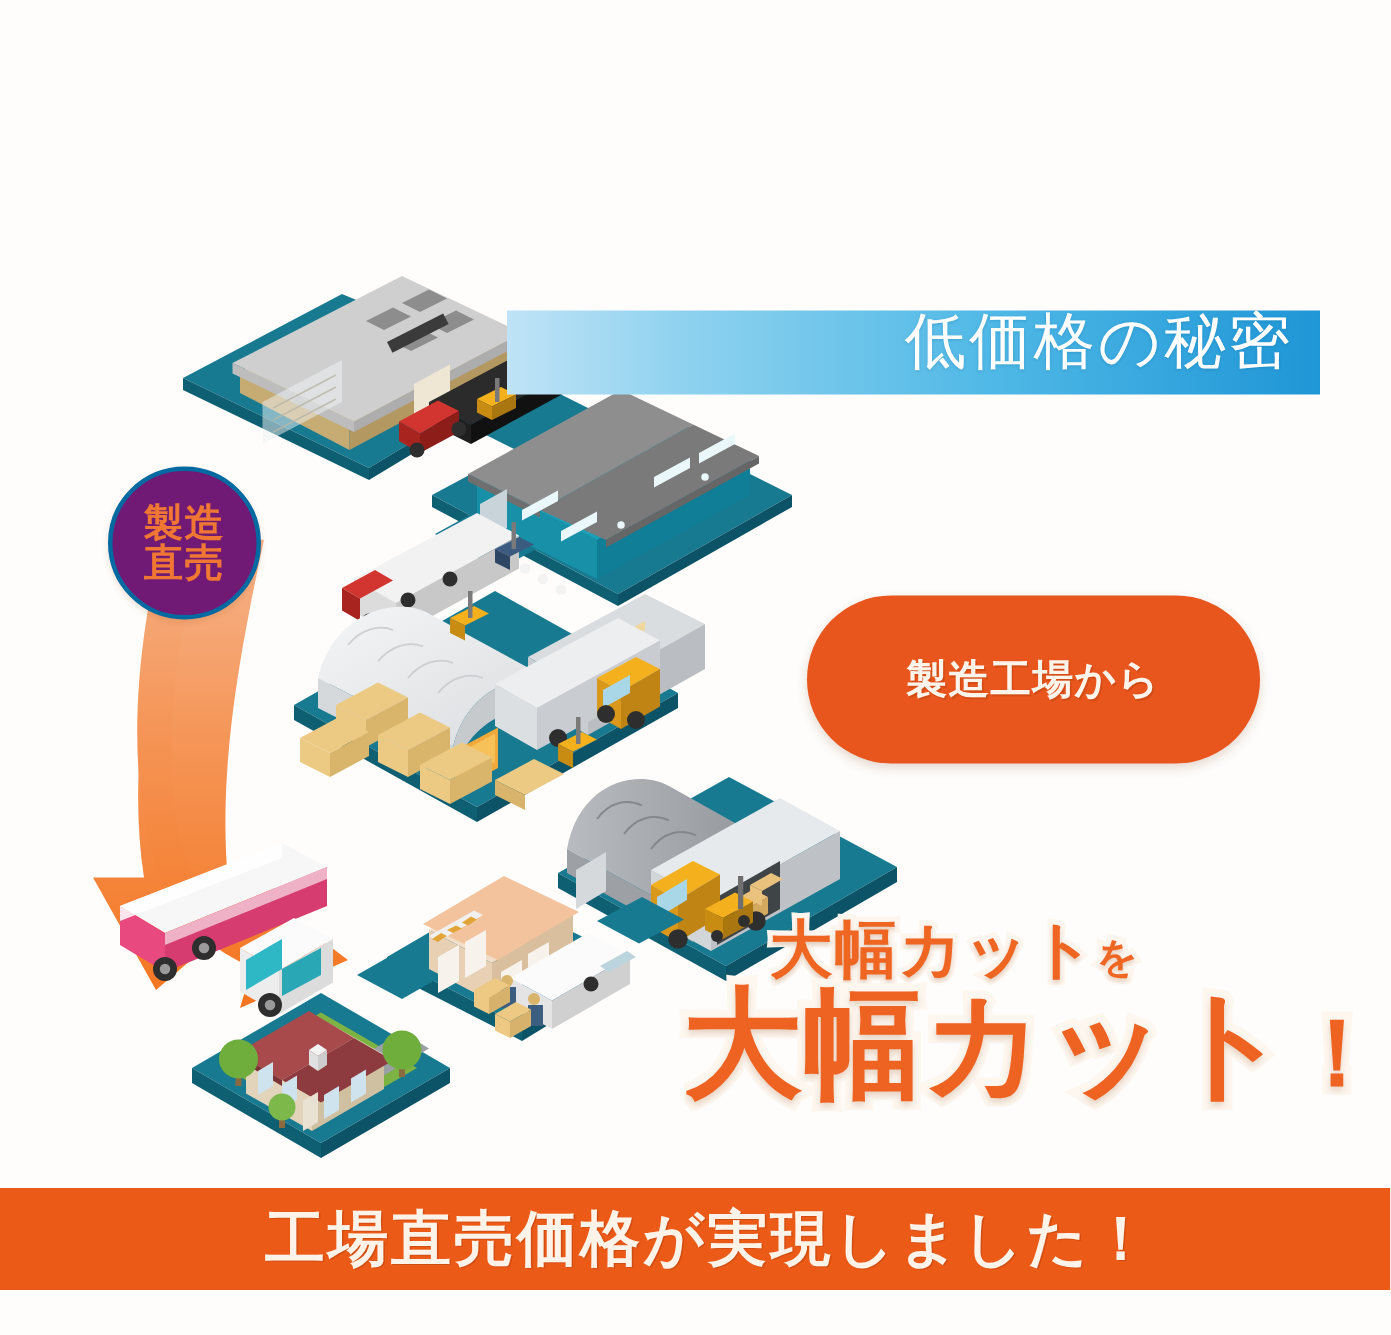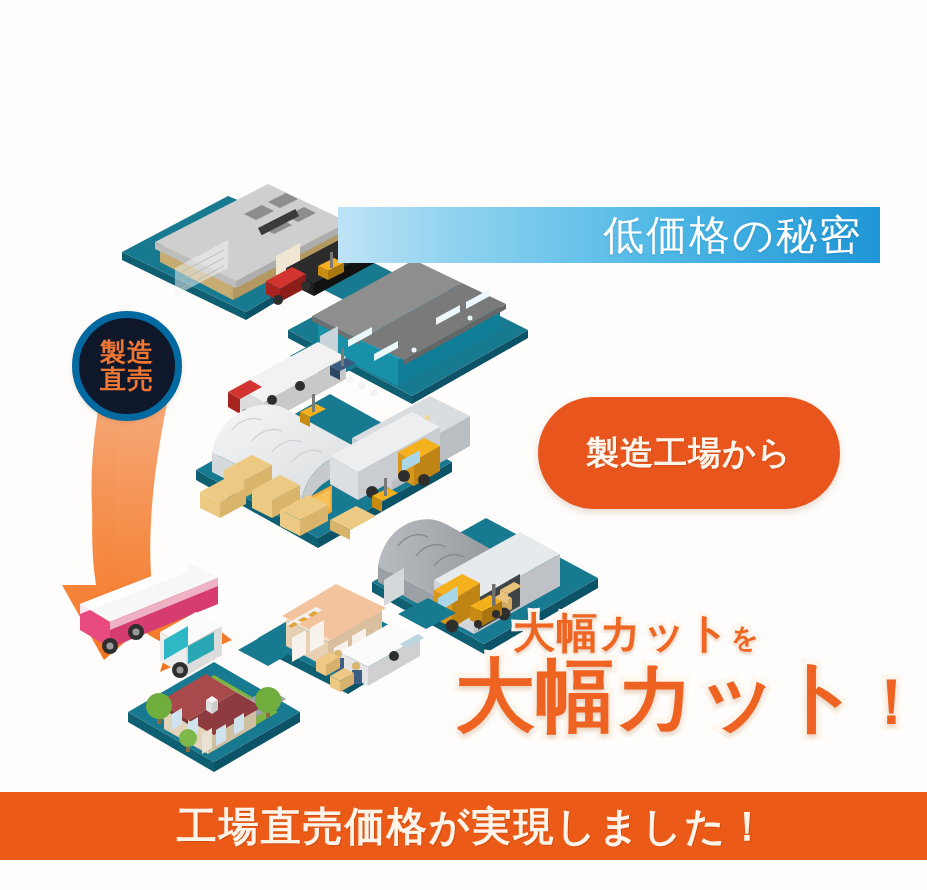--- a/index.html
+++ b/index.html
@@ -8,38 +8,38 @@
     background:#fdfcfa;
     font-family:"Liberation Sans","DejaVu Sans",sans-serif;
     position:relative;
   }
   #stage{position:absolute;inset:0;width:927px;height:890px;overflow:hidden;background:#fefdfb;}
 
   
   .blue-banner{
     position:absolute;left:338px;top:207px;width:542px;height:56px;
     background:linear-gradient(90deg,#bfe3f6 0%,#8ed2ef 22%,#4fb8e6 60%,#1f96d6 100%);
-    display:flex;align-items:center;justify-content:flex-end;
+    display:flex;justify-content:flex-end;
     box-sizing:border-box;padding-right:18px;
   }
   .blue-banner .txt{
     color:#ffffff;font-size:41px;letter-spacing:2px;font-weight:400;
     text-shadow:0 1px 2px rgba(0,90,140,.25);
     white-space:nowrap;line-height:1;
   }
 
   
   .orange-pill{
     position:absolute;left:538px;top:397px;width:302px;height:112px;
     background:#e8551d;border-radius:56px;
     display:flex;flex-direction:column;align-items:center;justify-content:center;
     box-shadow:0 3px 7px rgba(120,50,10,.18);
   }
   .orange-pill .line{
-    color:#fdf4ec;font-size:33px;font-weight:bold;letter-spacing:1px;line-height:1.12;
+    color:#fdf4ec;font-size:27px;font-weight:bold;letter-spacing:1px;line-height:1.12;
     white-space:nowrap;text-shadow:1px 1px 0 rgba(170,60,10,.35);
   }
 
   
   .cut-block{position:absolute;left:455px;top:612px;width:460px;height:160px;}
   .cut-small{
     position:absolute;left:58px;top:0;font-size:42px;font-weight:bold;color:#ef6622;
     letter-spacing:1px;white-space:nowrap;line-height:1;
     -webkit-text-stroke:7px #fdf6ef;paint-order:stroke fill;
     text-shadow:0 2px 3px rgba(150,80,30,.25);
@@ -59,21 +59,21 @@
     display:flex;align-items:center;justify-content:center;
   }
   .bottom-banner .txt{
     color:#fdf3e9;font-size:40px;font-weight:bold;letter-spacing:2px;white-space:nowrap;
     text-shadow:1px 1px 0 rgba(170,60,10,.4);line-height:1;margin-left:19px;
   }
 
   
   .badge{
     position:absolute;left:72px;top:311px;width:96px;height:96px;border-radius:50%;
-    border:7px solid #0369a1;background:#0f172a;
+    border:3px solid #0369a1;background:#701a75;
     display:flex;flex-direction:column;align-items:center;justify-content:center;
     z-index:6;box-shadow:0 2px 4px rgba(160,90,40,.18);
   }
   .badge .bl{color:#ef7733;font-size:26px;font-weight:bold;line-height:1.05;letter-spacing:1px;}
 
   svg.scene{position:absolute;left:0;top:0;width:927px;height:890px;}
 </style>
 </head>
 <body>
 

